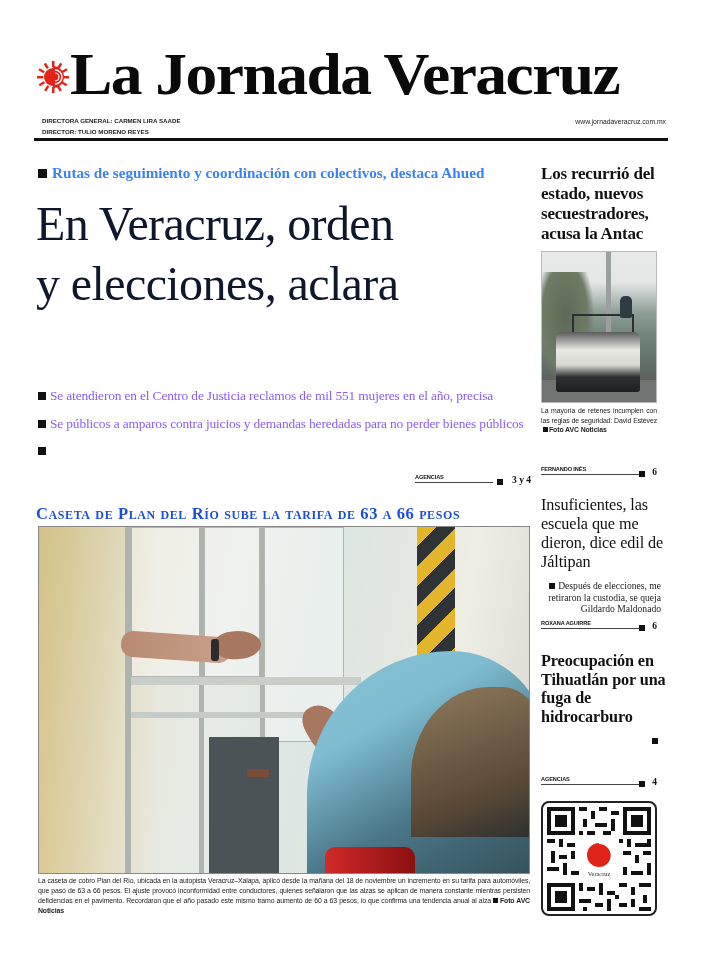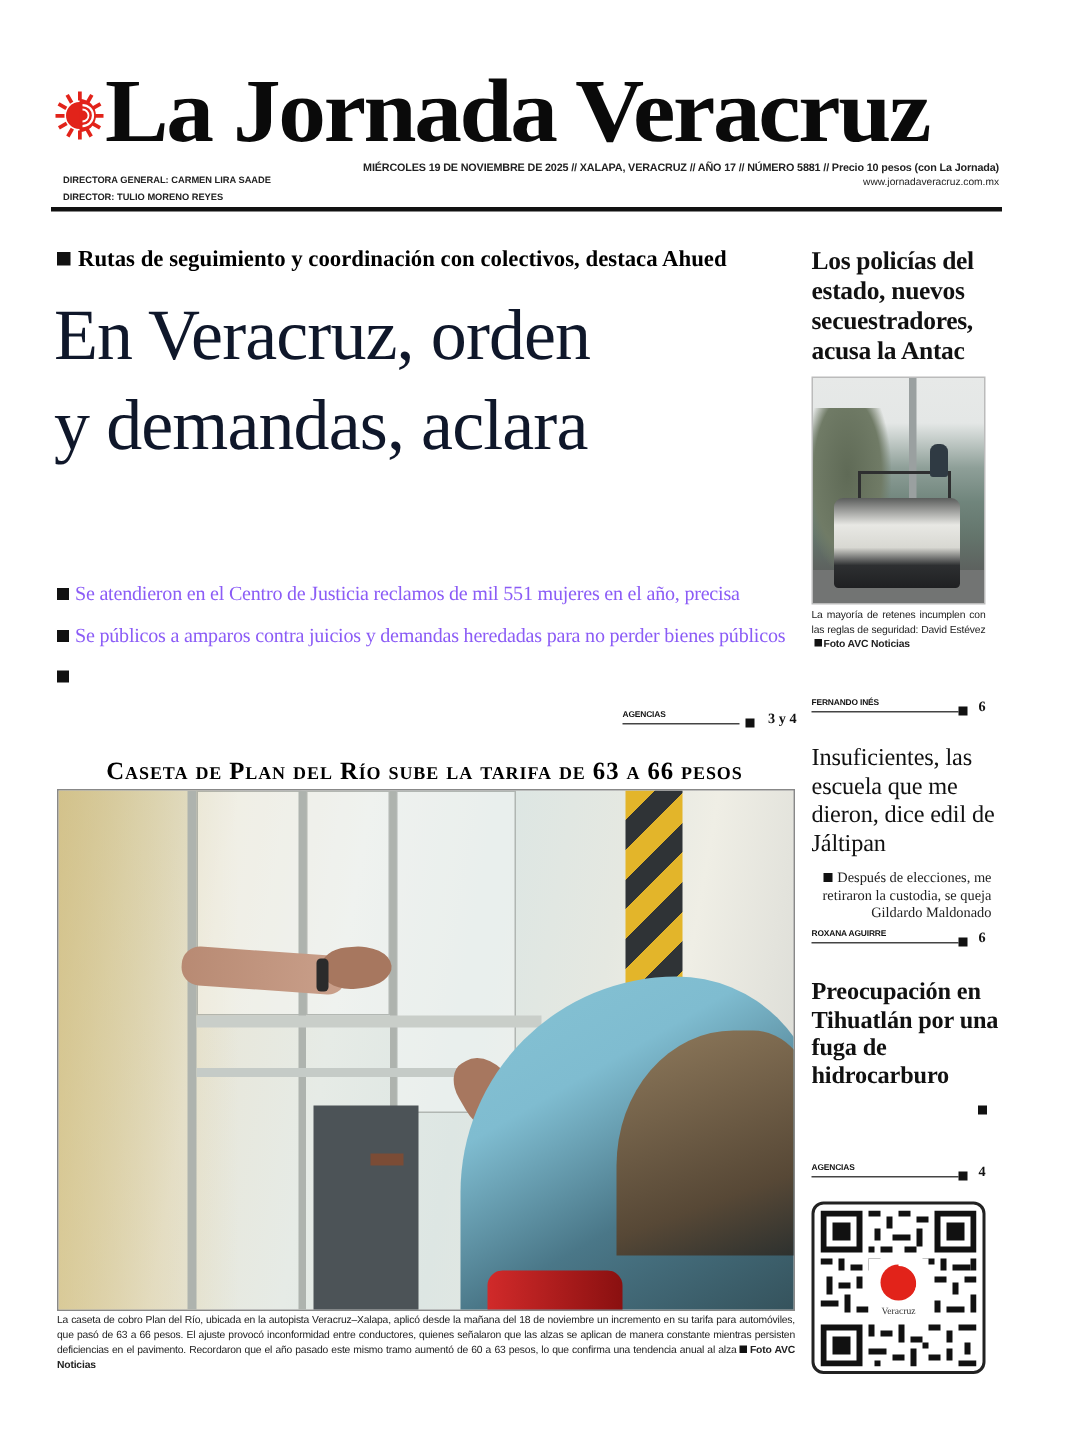--- a/index.html
+++ b/index.html
@@ -9,35 +9,35 @@
   
   .masthead { position: absolute; left: 34px; top: 40px; width: 634px; height: 100px; }
   .logo-sun { position: absolute; left: 2px; top: 20px; width: 34px; height: 34px; }
   .logo-text { position: absolute; left: 36px; top: -6px; font-family: "Liberation Serif", serif; font-weight: 900; font-size: 60px; letter-spacing: -1.5px; line-height: 80px; color: #0a0a0a; white-space: nowrap; transform: scaleX(1.06); transform-origin: left; }
   .meta-line { position: absolute; right: 2px; top: 67px; font-family: "Liberation Sans", sans-serif; font-size: 7.2px; font-weight: bold; color: #222; white-space: nowrap; letter-spacing: -0.1px; }
   .meta-url { position: absolute; right: 2px; top: 78px; font-family: "Liberation Sans", sans-serif; font-size: 6.8px; color: #222; }
   .staff { position: absolute; left: 8px; top: 75px; font-family: "Liberation Sans", sans-serif; font-size: 6.2px; font-weight: bold; color: #222; line-height: 11px; text-transform: uppercase; }
   .masthead-rule { position: absolute; left: 34px; top: 138px; width: 634px; height: 3px; background: #111; }
 
   
-  .kicker { position: absolute; left: 38px; top: 164px; font-size: 15.2px; font-weight: bold; color: #000000; white-space: nowrap; }
+  .kicker { position: absolute; left: 38px; top: 164px; font-size: 15.2px; font-weight: bold; color: #3b82f6; white-space: nowrap; }
   .kicker .sq, .bullet .sq, .deck .sq { display: inline-block; width: 9px; height: 9px; background: #111; margin-right: 5px; vertical-align: 0px; }
   .headline { position: absolute; left: 36px; top: 194px; width: 500px; font-size: 48px; font-weight: 400; line-height: 60px; letter-spacing: -0.6px; color: #0f172a; }
   .bullets { position: absolute; left: 38px; top: 382px; width: 500px; }
   .bullet { font-size: 13.4px; line-height: 27.5px; color: #8b5cf6; white-space: nowrap; letter-spacing: -0.15px; }
   .bullet .sq { width: 8px; height: 8px; margin-right: 4px; }
 
   .credit-row { position: absolute; height: 12px; }
   .credit-name { position: absolute; left: 0; top: 0; font-family: "Liberation Sans", sans-serif; font-size: 5.6px; font-weight: bold; text-transform: uppercase; letter-spacing: -0.1px; color: #111; }
   .credit-line { position: absolute; left: 0; top: 8px; height: 1px; background: #444; }
   .credit-sq { position: absolute; top: 5px; width: 6px; height: 6px; background: #111; }
   .credit-page { position: absolute; right: 0; top: 1px; font-size: 9.5px; font-weight: bold; color: #111; white-space: nowrap; }
 
   
-  .photo-title { position: absolute; left: 36px; top: 504px; width: 494px; text-align: center; font-size: 16.5px; font-weight: bold; font-variant: small-caps; letter-spacing: 0.6px; color: #000000; white-space: nowrap; }
+  .photo-title { position: absolute; left: 36px; top: 504px; width: 494px; text-align: left; font-size: 16.5px; font-weight: bold; font-variant: small-caps; letter-spacing: 0.6px; color: #1d4ed8; white-space: nowrap; }
   .photo { position: absolute; left: 38px; top: 526px; width: 492px; height: 348px; overflow: hidden; border: 1px solid #888;
     background: linear-gradient(100deg, #cfc7a2 0%, #dcd8bd 10%, #e8e6d8 22%, #e6ebe6 38%, #dde6e3 55%, #e5e8e1 70%, #efeee5 80%, #d7d8d3 100%); }
   .photo .pane { position: absolute; background: rgba(255,255,255,0.35); border: 1px solid rgba(120,125,120,0.5); }
   .photo .frame { position: absolute; background: #aeb3ae; }
   .photo .pillar { position: absolute; background: repeating-linear-gradient(135deg, #e3b52a 0px, #e3b52a 14px, #2f3336 14px, #2f3336 28px); }
   .photo .arm { position: absolute; background: linear-gradient(90deg,#b88a73,#caa08b); border-radius: 12px; }
   .photo .hand { position: absolute; background: #a7775f; border-radius: 40% 60% 50% 50%; }
   .photo .watch { position: absolute; background: #2b2b2b; border-radius: 3px; }
   .photo .car { position: absolute; border-radius: 60% 40% 0 0; background: linear-gradient(150deg, #86c3d4 0%, #7fbcd0 30%, #4a7788 60%, #304a52 100%); }
   .photo .carwin { position: absolute; border-radius: 60% 30% 0 0; background: linear-gradient(160deg, #8f7a5c, #574836 70%, #2a2f2e); }
@@ -103,30 +103,29 @@
     </g>
     <path d="M17 6 A11 11 0 0 1 17 28 Z" fill="#e2231a"></path>
     <path d="M19 10 A7 7 0 0 1 19 24" fill="none" stroke="#fff" stroke-width="1.5"></path>
     <path d="M19 13 A4 4 0 0 1 19 21" fill="none" stroke="#fff" stroke-width="1.2"></path>
   </svg>
   <div class="logo-text">La Jornada Veracruz</div>
   <div class="staff">
     <div>DIRECTORA GENERAL: CARMEN LIRA SAADE</div>
     <div>DIRECTOR: TULIO MORENO REYES</div>
   </div>
-  <div class="meta-line">MIÉRCOLES 19 DE NOVIEMBRE DE 2025 // XALAPA, VERACRUZ // AÑO 17 // NÚMERO 5881 // Precio 10 pesos (con La Jornada)</div>
   <div class="meta-url">www.jornadaveracruz.com.mx</div>
 </header>
 <div class="masthead-rule"></div>
 
 <section>
   <div class="kicker"><span class="sq"></span><span>Rutas de seguimiento y coordinación con colectivos, destaca Ahued</span></div>
   <h1 class="headline">
     <div>En Veracruz, orden</div>
-    <div>y demandas, aclara</div>
+    <div>y elecciones, aclara</div>
   </h1>
   <div class="bullets">
     <div class="bullet"><span class="sq"></span><span>Se atendieron en el Centro de Justicia reclamos de mil 551 mujeres en el año, precisa</span></div>
     <div class="bullet"><span class="sq"></span><span>Se públicos a amparos contra juicios y demandas heredadas para no perder bienes públicos</span></div>
     <div class="bullet"><span class="sq"></span></div>
   </div>
   <div class="credit-row" style="left:415px; top:474px; width:116px;">
     <span class="credit-name">Agencias</span>
     <span class="credit-line" style="width:78px;"></span>
     <span class="credit-sq" style="left:82px;"></span>
@@ -157,21 +156,21 @@
     <div class="watch" style="left:296px; top:222px; width:14px; height:16px; border-radius:50%;"></div>
     <div class="car" style="left:268px; top:124px; width:240px; height:240px;"></div>
     <div class="carwin" style="left:372px; top:160px; width:130px; height:150px;"></div>
     <div class="tail" style="left:286px; top:320px; width:90px; height:30px;"></div>
   </div>
   <p class="photo-caption"><span>La caseta de cobro Plan del Río, ubicada en la autopista Veracruz–Xalapa, aplicó desde la mañana del 18 de noviembre un incremento en su tarifa para automóviles, que pasó de 63 a 66 pesos. El ajuste provocó inconformidad entre conductores, quienes señalaron que las alzas se aplican de manera constante mientras persisten deficiencias en el pavimento. Recordaron que el año pasado este mismo tramo aumentó de 60 a 63 pesos, lo que confirma una tendencia anual al alza</span><span class="sq"></span><b>Foto AVC Noticias</b></p>
 </section>
 
 <aside>
 
-  <h2 class="col-title rc1-title">Los policías del estado, nuevos secuestradores, acusa la Antac</h2>
+  <h2 class="col-title rc1-title">Los recurrió del estado, nuevos secuestradores, acusa la Antac</h2>
   <div class="rc1-photo">
     <div class="tree"></div>
     <div class="pole"></div>
     <div class="road"></div>
     <div class="rack"></div>
     <div class="person"></div>
     <div class="truck"></div>
   </div>
   <p class="rc1-caption"><span>La mayoría de retenes incumplen con las reglas de seguridad: David Estévez</span><span class="sq"></span><b>Foto AVC Noticias</b></p>
   <div class="credit-row" style="left:541px; top:466px; width:116px;">

